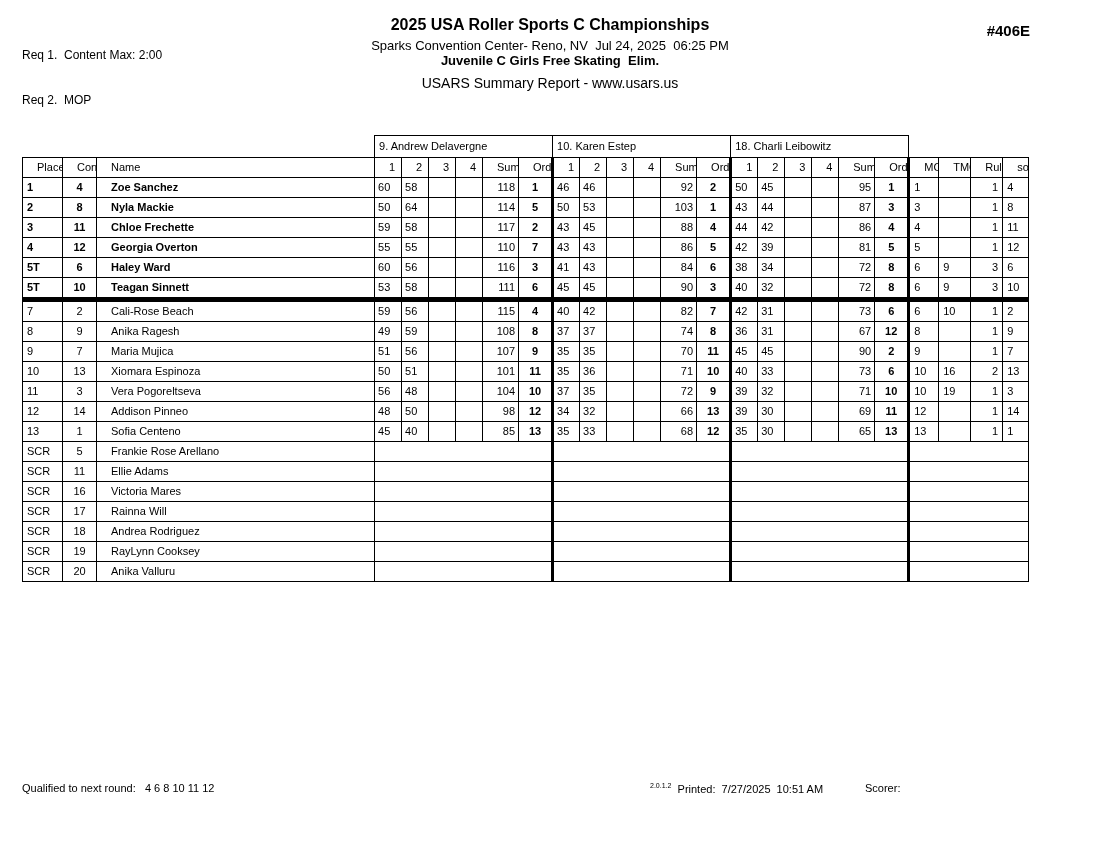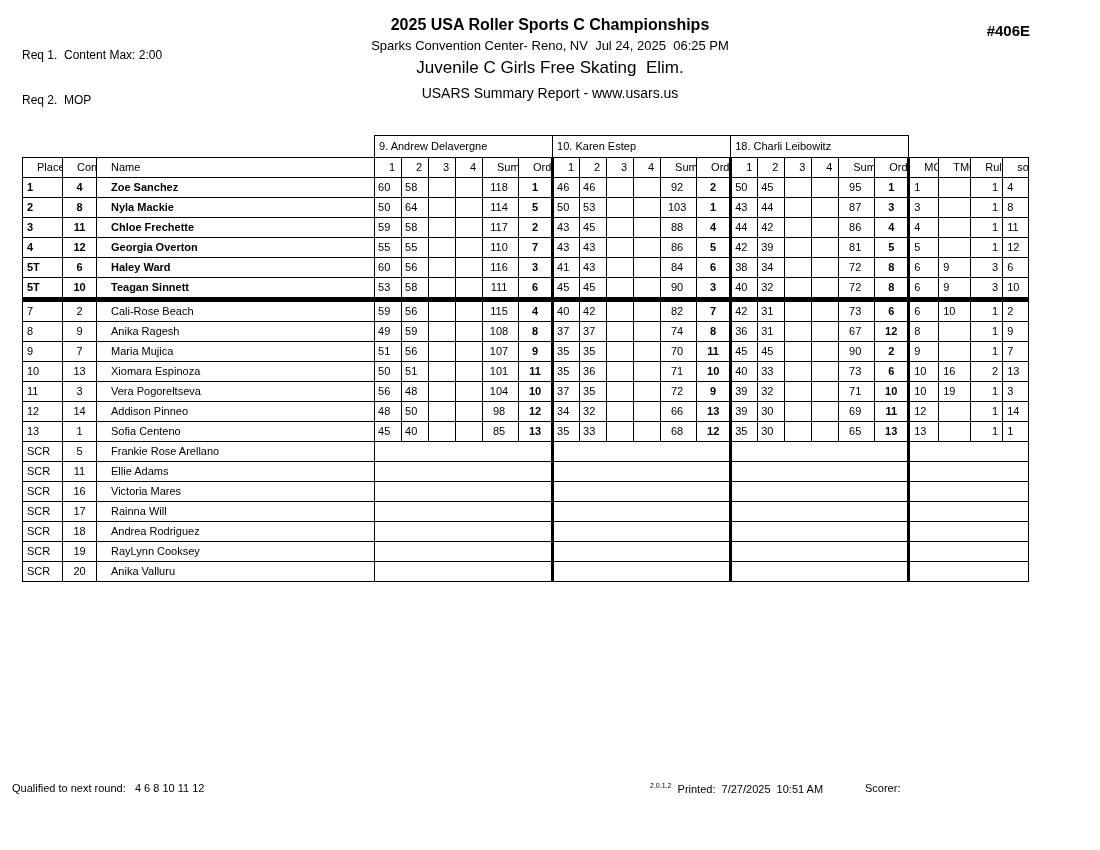--- a/index.html
+++ b/index.html
@@ -4,21 +4,21 @@
 <style>
   html,body{margin:0;padding:0;background:#ffffff;}
   body{
     width:1100px;height:850px;position:relative;overflow:hidden;
     font-family:"Liberation Sans",sans-serif;color:#000;
   }
   .req{position:absolute;left:22px;top:18px;font-size:12px;line-height:15px;white-space:pre;}
   .head-center{position:absolute;left:0;right:0;top:16px;text-align:center;}
   .title{font-size:16px;font-weight:bold;white-space:pre;}
   .venue{font-size:13px;margin-top:4px;white-space:pre;}
-  .event-title{font-size:17px;font-weight:normal;margin-top:5px;white-space:pre;}
+  .event-title{font-size:13px;font-weight:bold;white-space:pre;}
   .report-line{font-size:14px;margin-top:7px;white-space:pre;}
   .event-no{position:absolute;right:70px;top:22px;font-size:15px;font-weight:bold;}
 
   table{
     position:absolute;left:22px;top:135px;
     border-collapse:collapse;table-layout:fixed;width:1006px;
     font-size:11px;
     border-radius:29px;
   }
   td,th{
@@ -27,27 +27,27 @@
   }
   thead th{text-align:left;padding-left:14px;}
   .nb{border:none;}
   .judgebox{height:21px;line-height:21px;padding-left:4px;font-weight:normal;}
   .thickL{border-left:3px solid #000;}
   tr.cutoff td{border-bottom:5px solid #000;}
   td.place{text-align:left;padding-left:4px;}
   td.cont{text-align:center;}
   td.name{text-align:left;padding-left:14px;}
   td.score{text-align:left;padding-left:3px;}
-  td.sum{text-align:center;padding-right:3px;}
+  td.sum{text-align:right;padding-right:3px;}
   td.ord{text-align:center;font-weight:bold;}
   td.mo,td.tmo,td.so{text-align:left;padding-left:4px;}
   td.rule{text-align:right;padding-right:4px;}
   tr.qualifier td.place,tr.qualifier td.cont,tr.qualifier td.name{font-weight:bold;}
 
-  .foot-left{position:absolute;left:12px;top:782px;font-size:11px;white-space:pre;}
+  .foot-left{position:absolute;left:22px;top:782px;font-size:11px;white-space:pre;}
   .foot-center{position:absolute;left:650px;top:782px;font-size:11px;white-space:pre;}
   .foot-center .ver{font-size:7px;vertical-align:5px;}
   .foot-scorer{position:absolute;left:865px;top:782px;font-size:11px;}
 </style>
 </head>
 <body>
 
 <div class="req">
   <div>Req 1.  Content Max: 2:00</div>
   <div>Req 2.  MOP</div>

